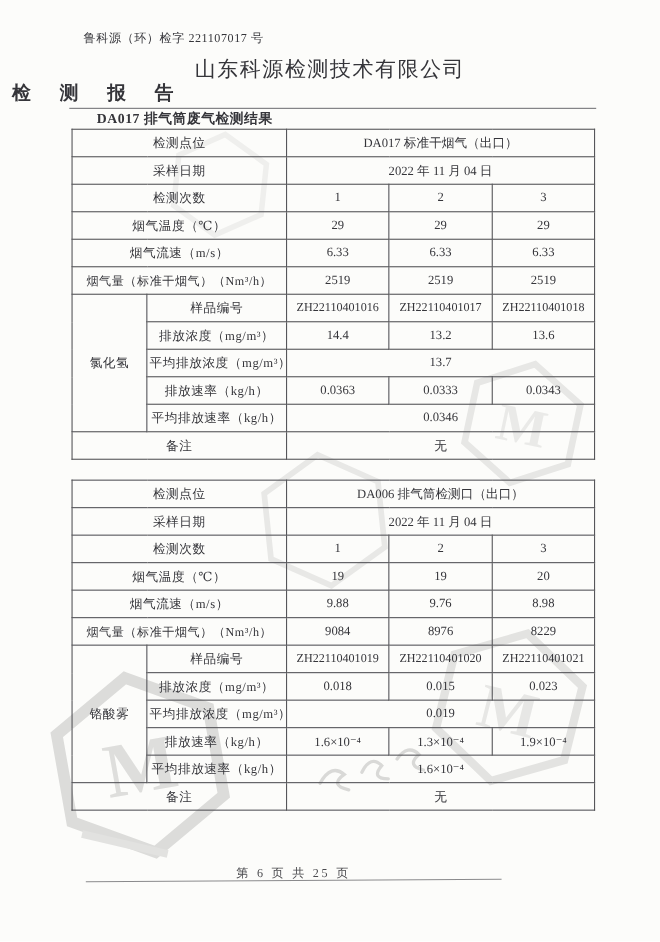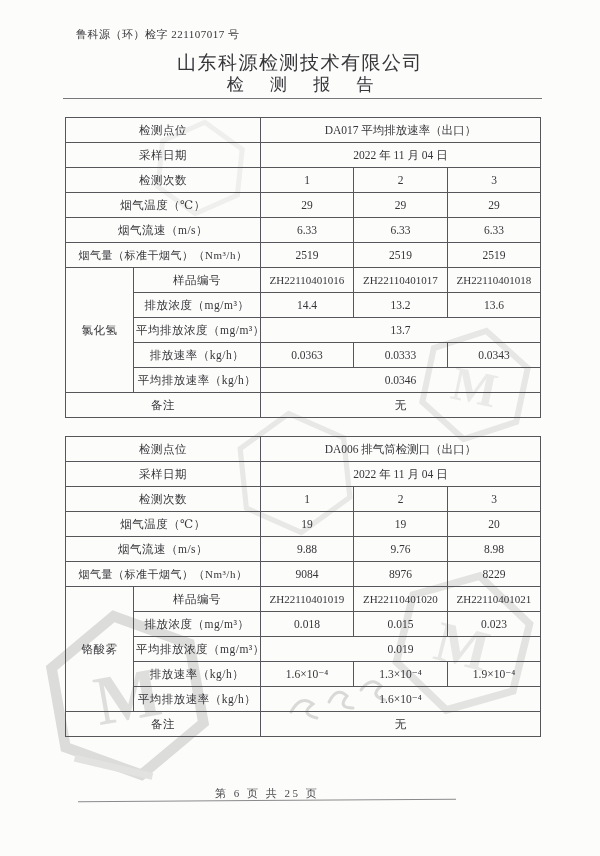--- a/index.html
+++ b/index.html
@@ -3,21 +3,21 @@
 <meta charset="utf-8">
 <style>
   html,body{margin:0;padding:0;background:#ffffff;}
   .page{
     position:relative;width:600px;height:856px;background:#fcfcfa;
     font-family:"Liberation Serif","DejaVu Serif",serif;color:#35353a;
     overflow:hidden;
   }
   .doc-number{position:absolute;left:76px;top:27px;font-size:11px;letter-spacing:.5px;}
   .company{position:absolute;left:0;right:0;top:50px;text-align:center;font-size:19px;letter-spacing:1.5px;}
-  .report-title{position:absolute;left:0;right:0;top:73px;text-align:center;font-size:17px;letter-spacing:11px;text-indent:11px;}
+  .report-title{position:absolute;left:0;right:0;top:73px;text-align:left;font-size:17px;letter-spacing:11px;text-indent:11px;font-weight:bold;}
   .header-rule{position:absolute;left:63px;top:98px;width:479px;height:1px;background:#77777a;}
   .section-title{position:absolute;left:88px;font-size:12.5px;font-weight:bold;letter-spacing:.5px;}
   #section1-title{top:100px;}
   #section2-title{top:419px;}
   table.report{
     position:absolute;left:65px;width:475px;border-collapse:collapse;table-layout:fixed;
     background:transparent;
     padding-left:20px;
   }
   #table1{top:117px;}
@@ -73,33 +73,34 @@
     <svg width="110" height="60" viewBox="0 0 110 60">
         <path d="M6,40 q10,-18 22,-8 q-14,10 4,14 M44,30 q8,-16 18,-6 q-10,12 6,12 M76,18 q10,-14 20,-4 q-12,10 4,14" fill="none" stroke="#d9d9d7" stroke-width="3" stroke-linecap="round"></path>
       </svg>
   </div>
 
   <div class="doc-number">鲁科源（环）检字 221107017 号</div>
   <div class="company">山东科源检测技术有限公司</div>
   <div class="report-title">检 测 报 告</div>
   <div class="header-rule"></div>
 
+  <div class="section-title" id="section1-title">DA017 排气筒废气检测结果</div>
 
   <table class="report" id="table1">
     <colgroup>
         <col style="width:68px">
         <col style="width:127px">
         <col style="width:93px">
         <col style="width:94px">
         <col style="width:93px">
       </colgroup>
     <tbody>
         <tr>
       <td class="lab" colspan="2">检测点位</td>
-      <td colspan="3">DA017 平均排放速率（出口）</td>
+      <td colspan="3">DA017 标准干烟气（出口）</td>
     </tr>
     <tr>
       <td class="lab" colspan="2">采样日期</td>
       <td colspan="3">2022 年 11 月 04 日</td>
     </tr>
     <tr>
       <td class="lab" colspan="2">检测次数</td>
       <td>1</td>
       <td>2</td>
       <td>3</td>

